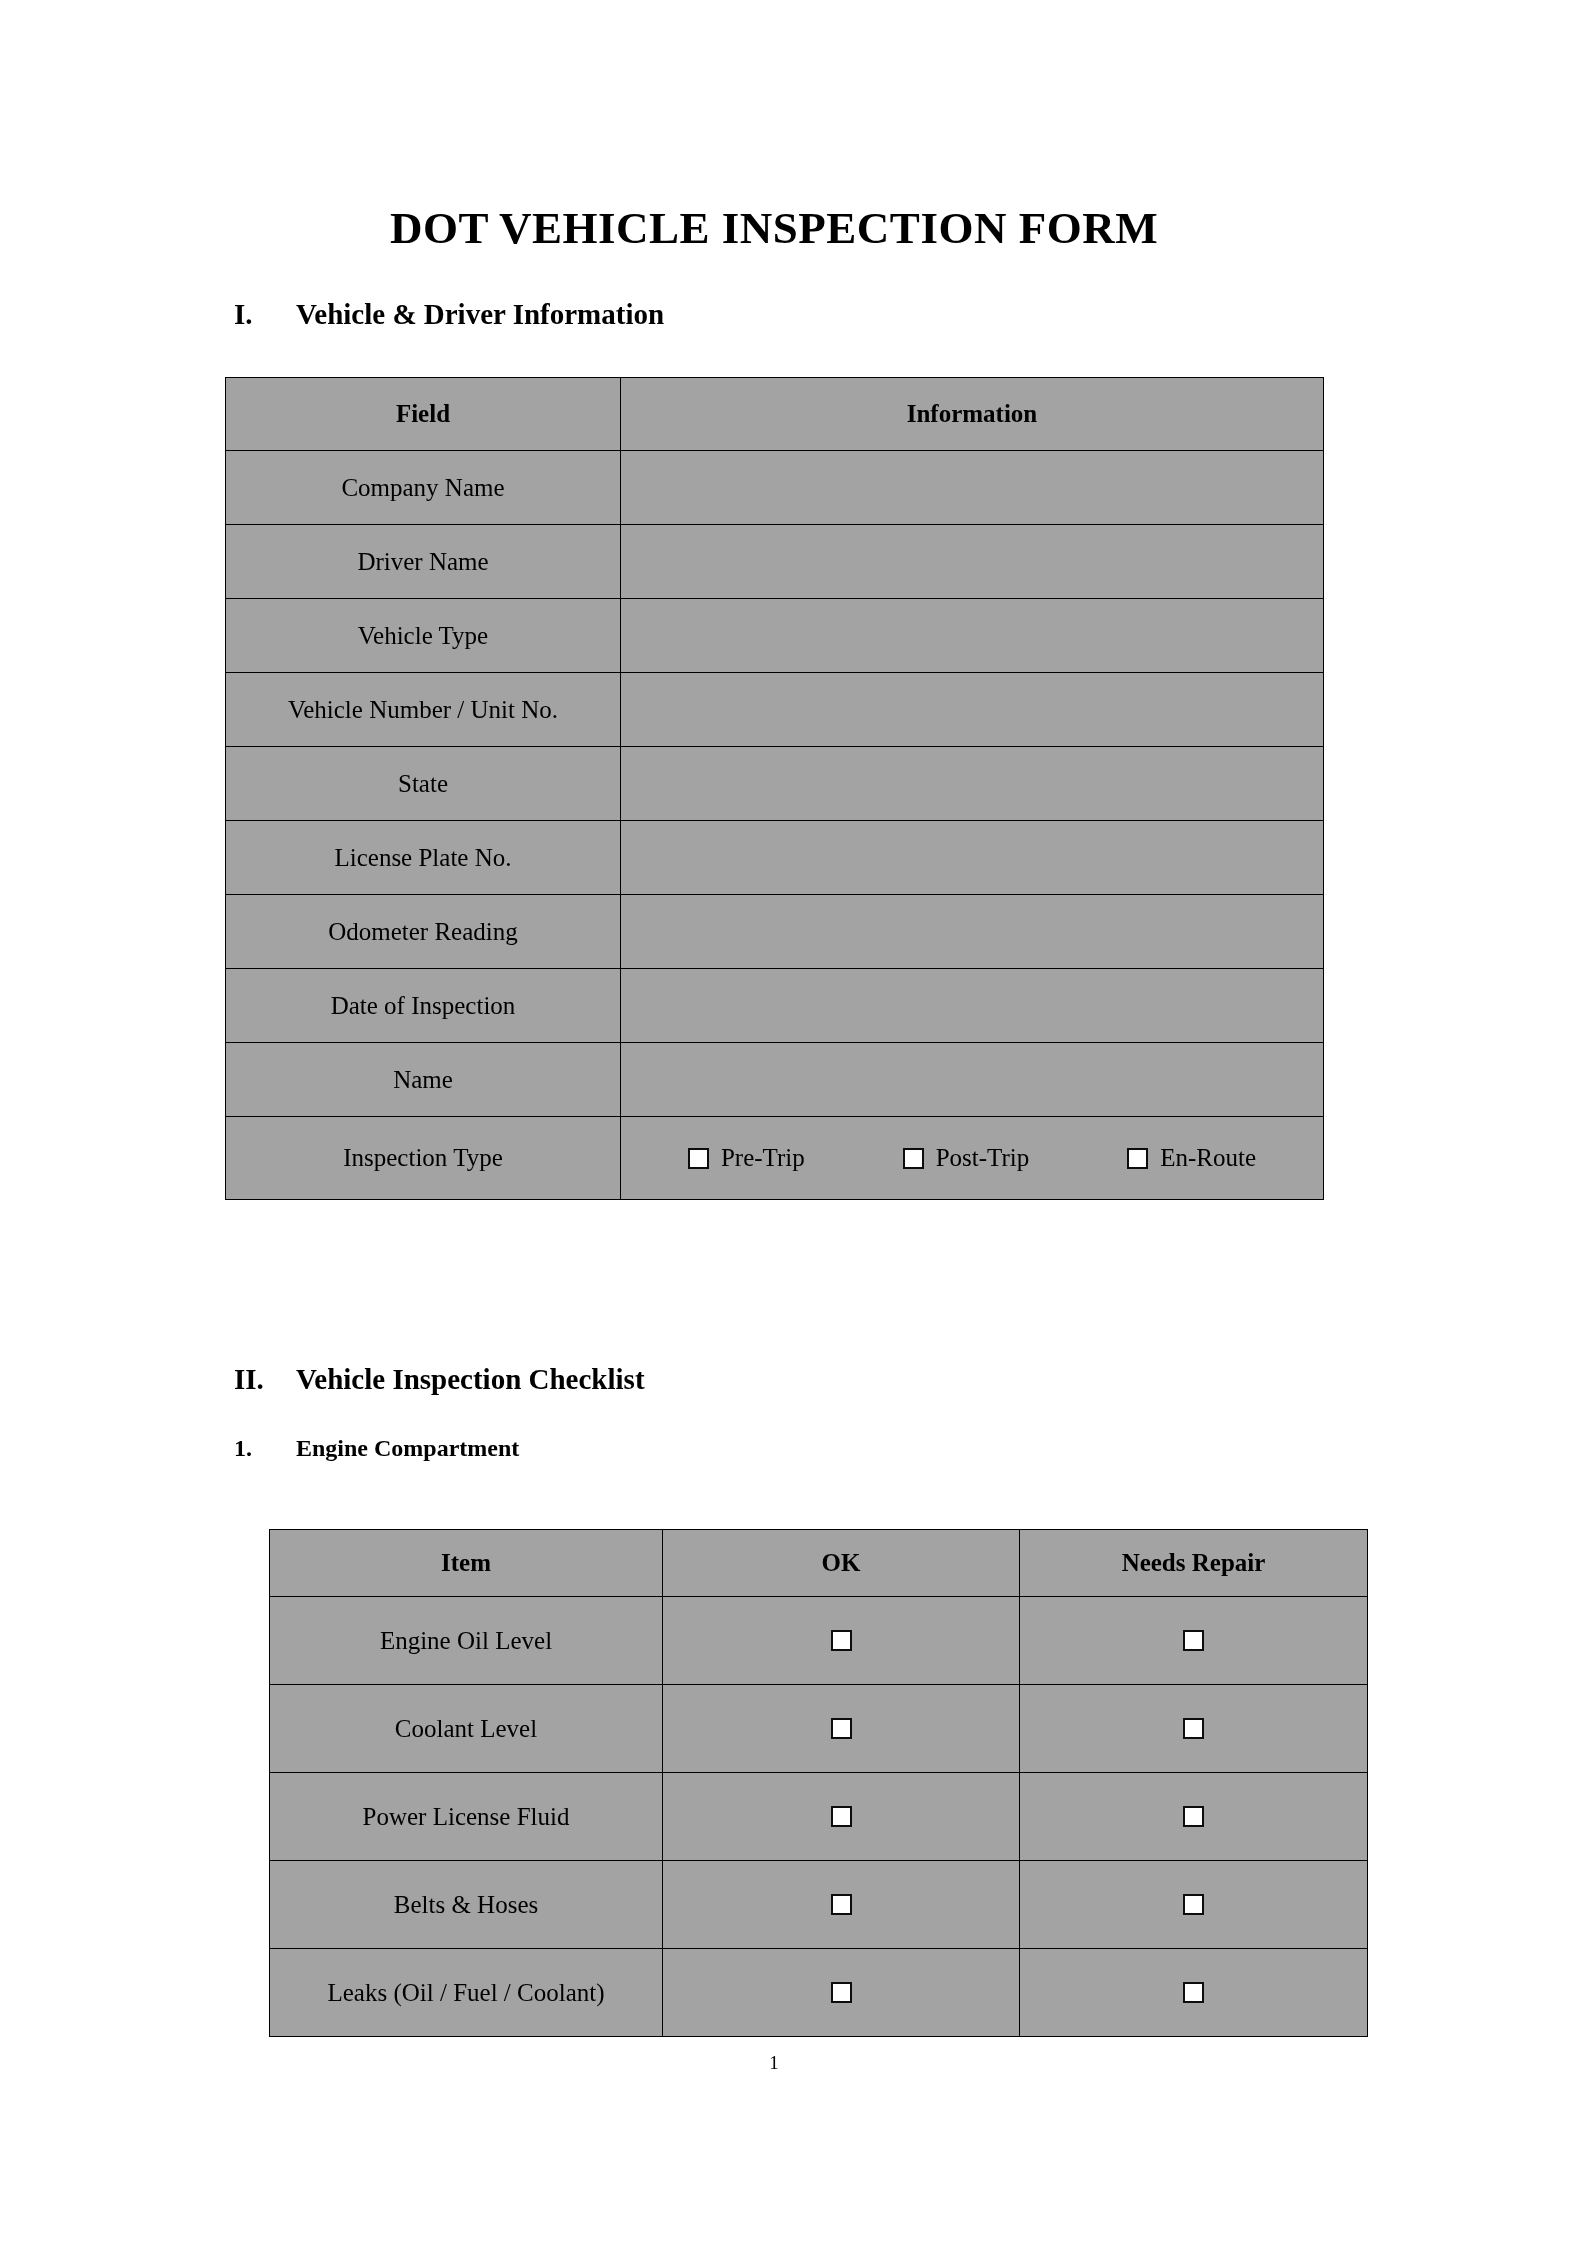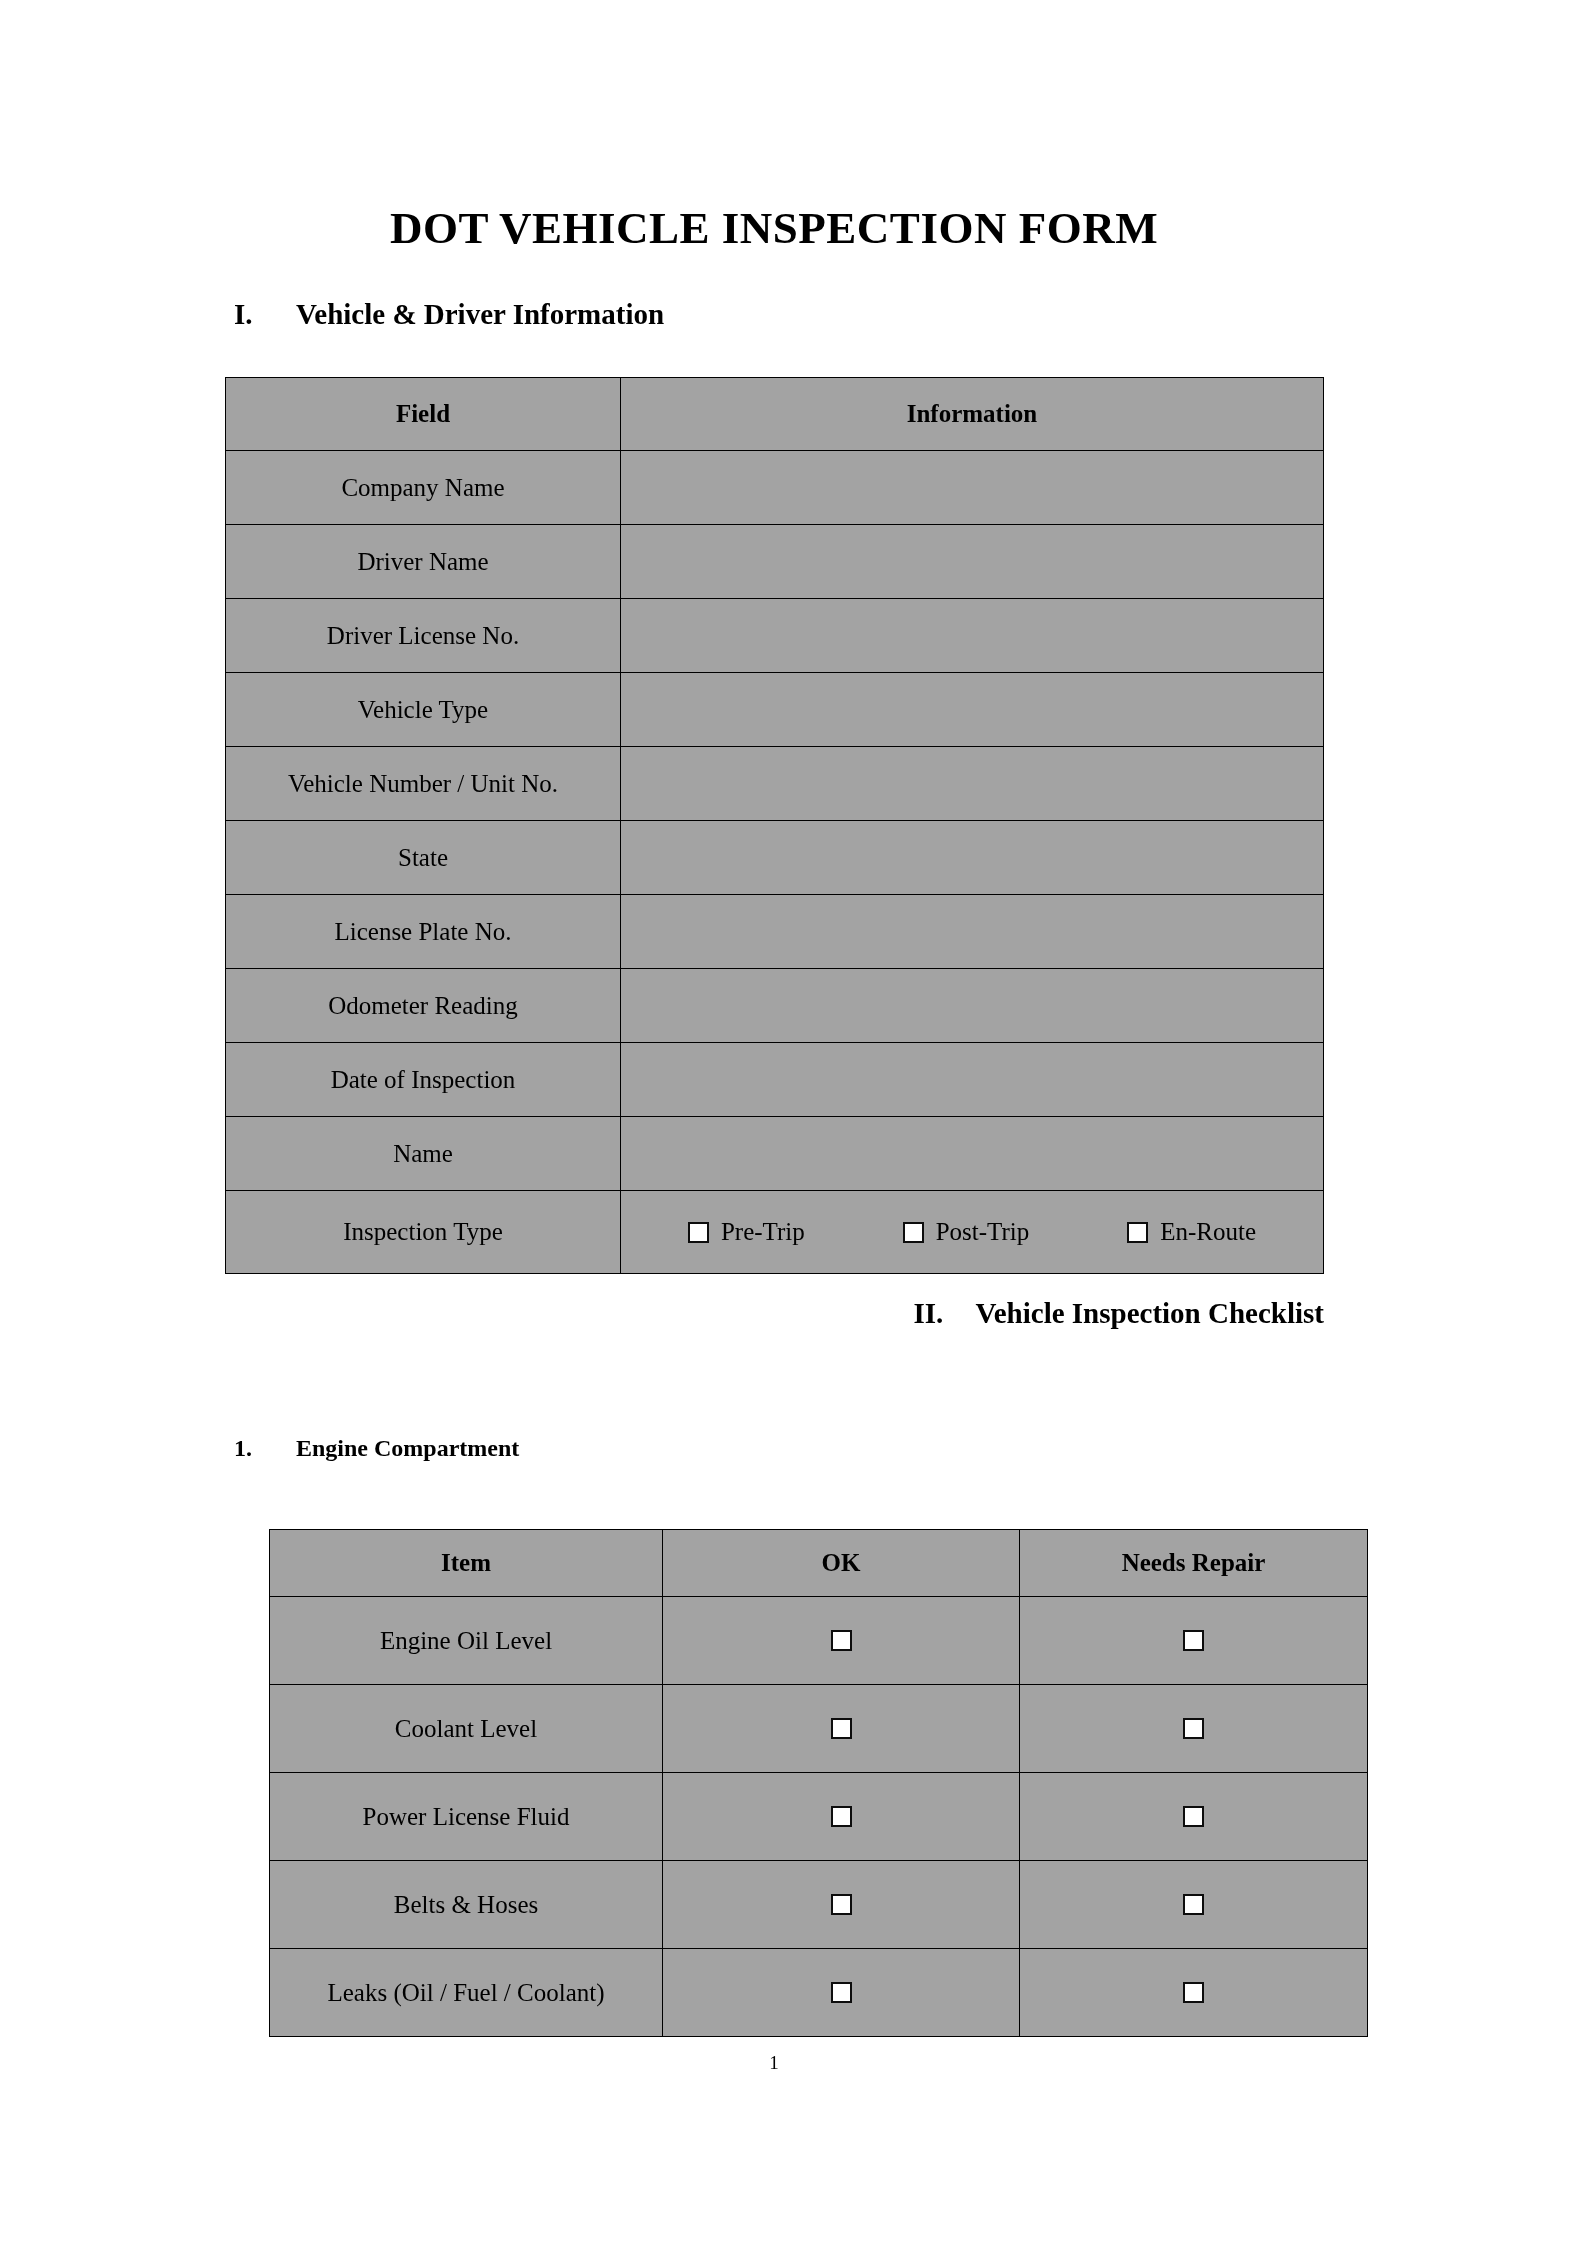--- a/index.html
+++ b/index.html
@@ -188,24 +188,20 @@
           <th>Information</th>
         </tr>
       </thead>
       <tbody>
         <tr>
           <td>Company Name</td>
           <td></td>
         </tr>
         <tr>
           <td>Driver Name</td>
-          <td></td>
-        </tr>
-        <tr>
-          <td>Driver License No.</td>
           <td></td>
         </tr>
         <tr>
           <td>Vehicle Type</td>
           <td></td>
         </tr>
         <tr>
           <td>Vehicle Number / Unit No.</td>
           <td></td>
         </tr>
@@ -244,21 +240,21 @@
               <span class="check-option">
                 <span class="cbox"></span>
                 <span>En-Route</span>
               </span>
             </div>
           </td>
         </tr>
       </tbody>
     </table>
 
-    <div class="section-heading" style="top: 1296px; justify-content: flex-end;">
+    <div class="section-heading" style="top: 1362px;">
       <span class="num">II.</span>
       <span class="txt">Vehicle Inspection Checklist</span>
     </div>
 
     <div class="sub-heading" style="top: 1434px;">
       <span class="num">1.</span>
       <span class="txt">Engine Compartment</span>
     </div>
 
     <table class="form-table" id="table-engine-compartment">

